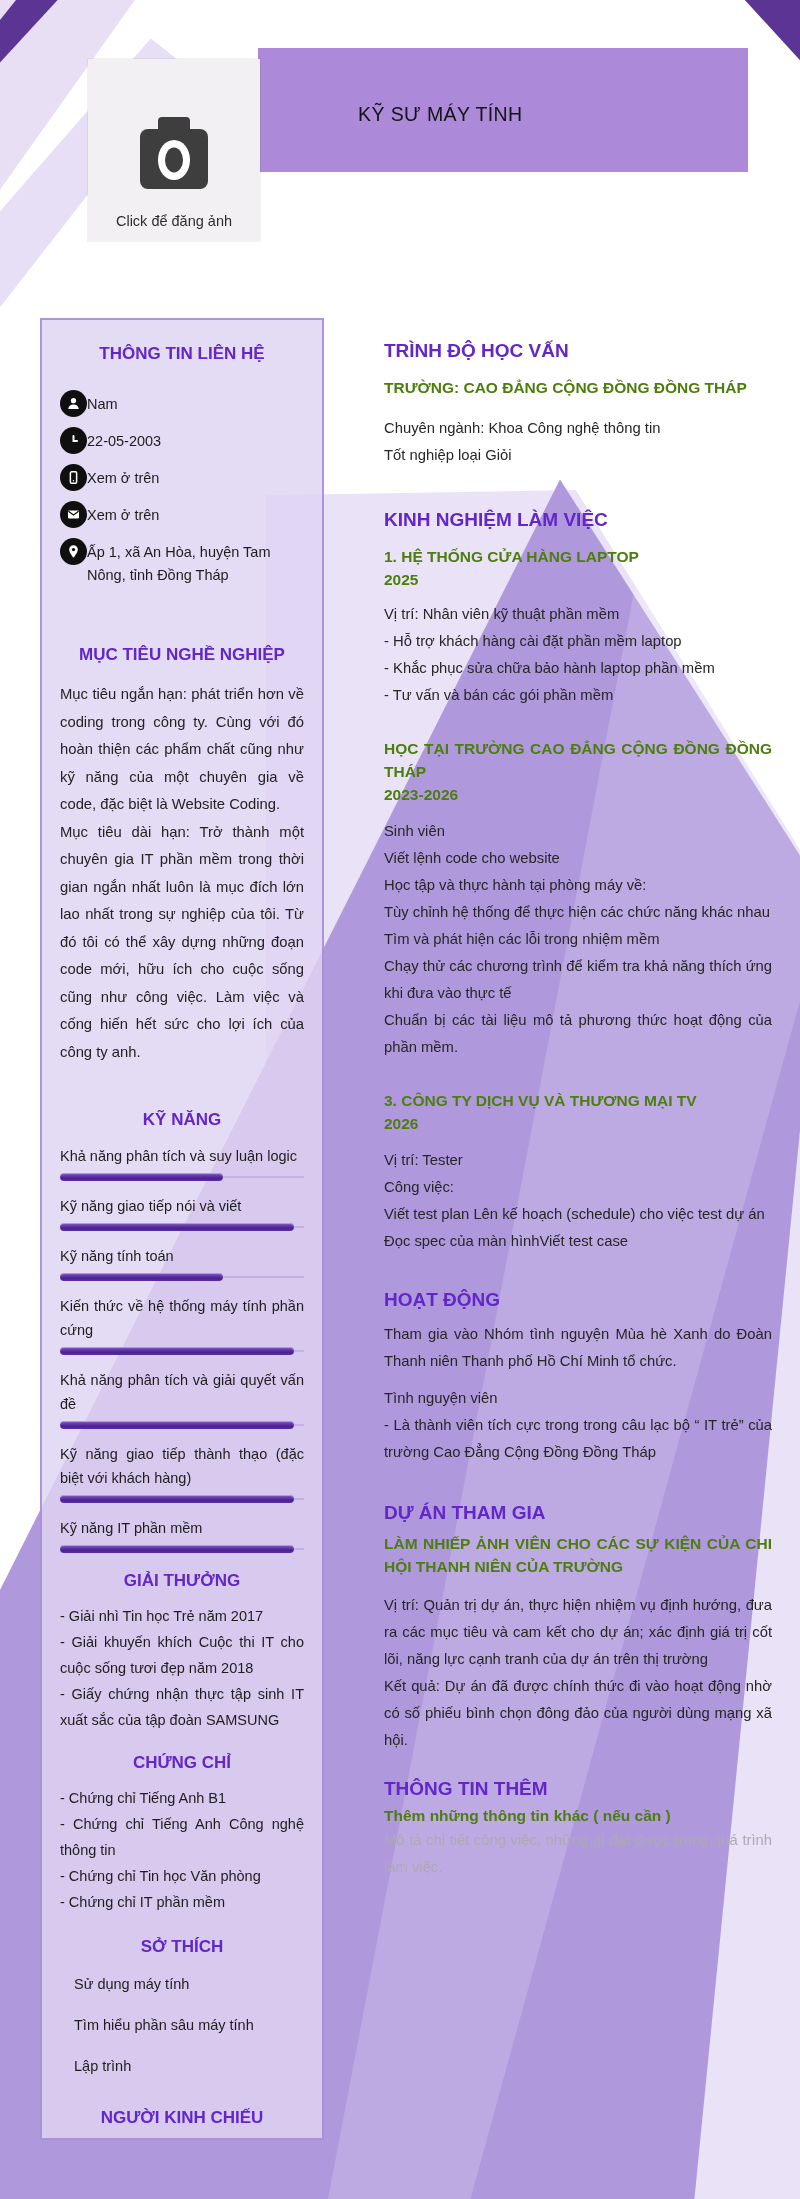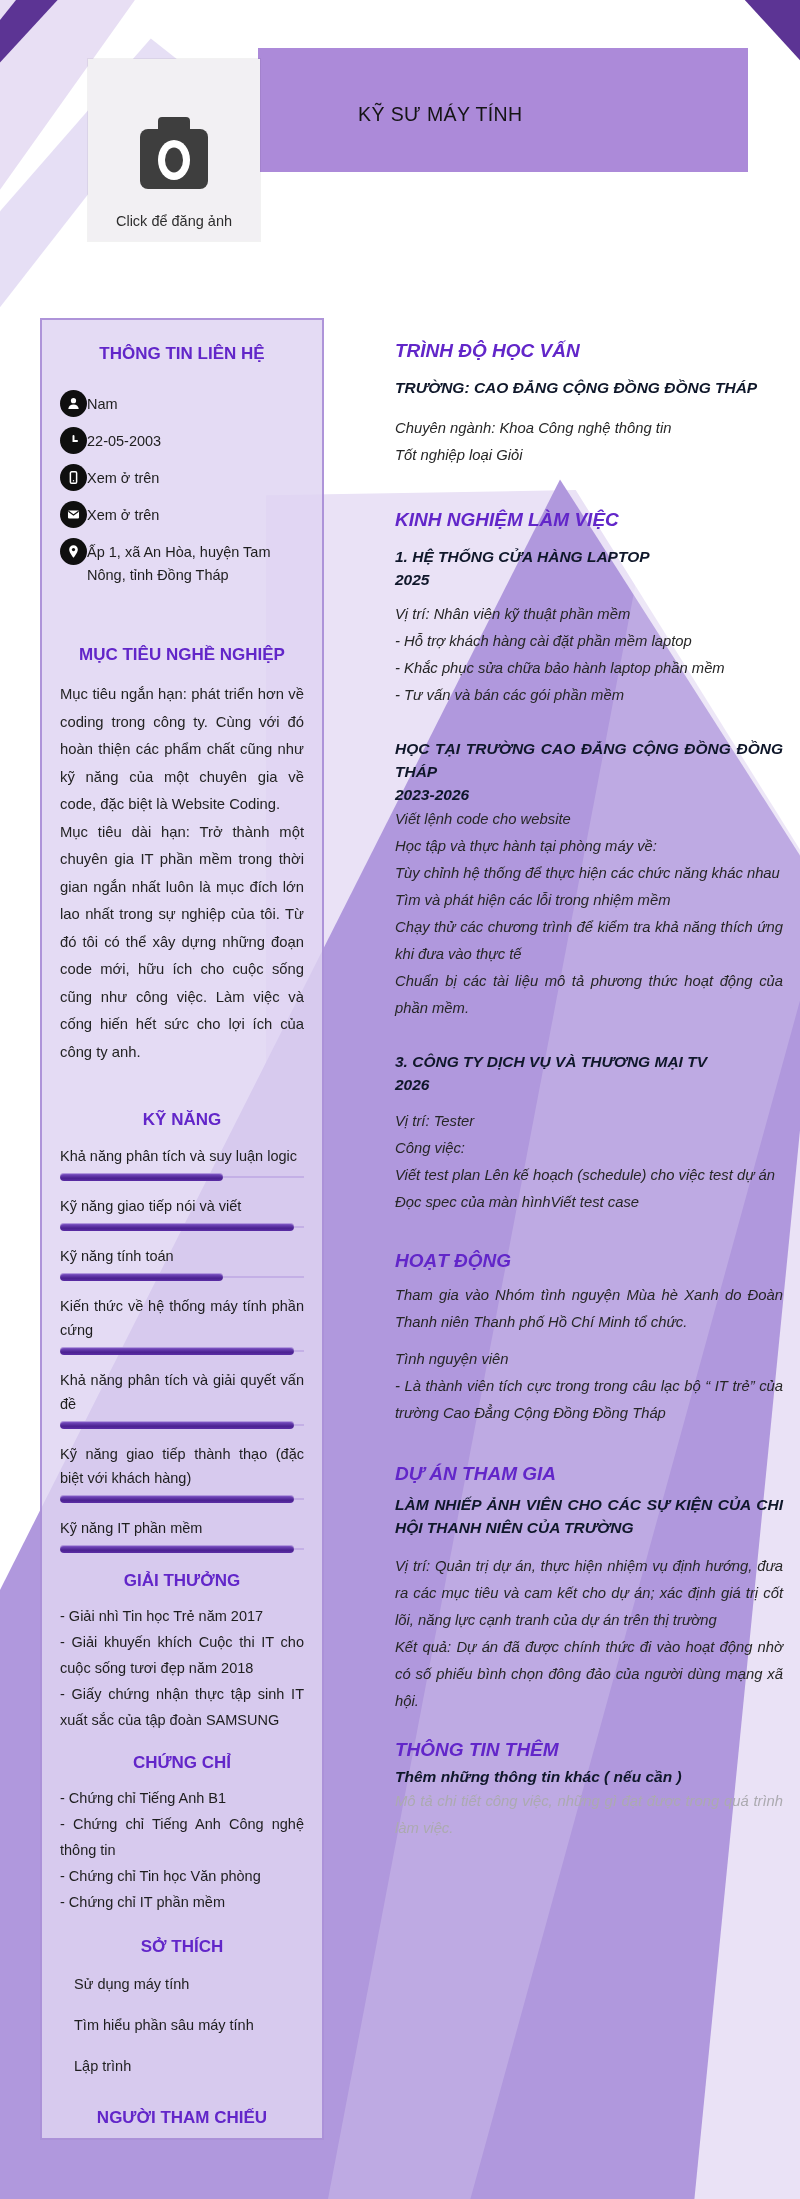--- a/index.html
+++ b/index.html
@@ -56,23 +56,23 @@
     background:linear-gradient(to bottom,#8258cc 0%,#4a2190 65%,#5b2da5 100%);
     box-shadow:inset 0 1px 1px rgba(255,255,255,.45);}
   .lh-awards{margin-top:18px;margin-bottom:12px;}
   .l-item{font-size:14.5px;line-height:26px;text-align:justify;color:#1e1e1e;margin:0;}
   .lh-certs{margin-top:20px;margin-bottom:12px;}
   .lh-hobby{margin-top:22px;margin-bottom:10px;}
   .hobby-item{font-size:14.5px;line-height:27px;color:#1e1e1e;margin:14px;}
   .lh-ref{margin-top:28px;margin-bottom:22px;}
   .ref-line{font-size:14.5px;line-height:27px;color:#1e1e1e;margin:0;}
   
-  .rcol{position:absolute;left:395px;top:340px;width:388px;z-index:2;font-style:italic;}
+  .rcol{position:absolute;left:384px;top:340px;width:388px;z-index:2;}
   .rh{color:#6226c9;font-weight:bold;font-size:19px;line-height:22px;margin:0;}
-  .rsub{font-weight:bold;font-size:15.5px;color:#0f172a;line-height:23px;text-align:justify;margin:0;}
+  .rsub{font-weight:bold;font-size:15.5px;color:#4d7c0f;line-height:23px;text-align:justify;margin:0;}
   .rline{font-size:14.8px;color:#262626;line-height:27px;text-align:justify;margin:0;}
   .mt14{margin-top:14px;}.mt16{margin-top:16px;}.mt10{margin-top:10px;}
   .mt28{margin-top:28px;}.mt34{margin-top:34px;}.mt36{margin-top:36px;}
   .mt40{margin-top:40px;}.mt24{margin-top:24px;}.mt12{margin-top:12px;}
   .mt8{margin-top:8px;}.mt4{margin-top:4px;}
   .placeholder{color:#acaab0;}
 </style>
 </head>
 <body>
 
@@ -211,21 +211,21 @@
   <p class="l-item">- Chứng chỉ Tiếng Anh B1</p>
   <p class="l-item">- Chứng chỉ Tiếng Anh Công nghệ thông tin</p>
   <p class="l-item">- Chứng chỉ Tin học Văn phòng</p>
   <p class="l-item">- Chứng chỉ IT phần mềm</p>
 
   <div class="lh lh-hobby">SỞ THÍCH</div>
   <p class="hobby-item">Sử dụng máy tính</p>
   <p class="hobby-item">Tìm hiểu phần sâu máy tính</p>
   <p class="hobby-item">Lập trình</p>
 
-  <div class="lh lh-ref">NGƯỜI THAM CHIẾU</div>
+  <div class="lh lh-ref">NGƯỜI KINH CHIẾU</div>
   <p class="ref-line">Bà Nguyễn Hồng B</p>
 
 </div>
 
 <div class="rcol">
 
   <div class="rh">TRÌNH ĐỘ HỌC VẤN</div>
   <p class="rsub mt14">TRƯỜNG: CAO ĐẲNG CỘNG ĐỒNG ĐỒNG THÁP</p>
   <p class="rline mt16">Chuyên ngành: Khoa Công nghệ thông tin</p>
   <p class="rline">Tốt nghiệp loại Giỏi</p>
@@ -237,20 +237,21 @@
     <p class="rsub">2025</p>
     <p class="rline mt10">Vị trí: Nhân viên kỹ thuật phần mềm</p>
     <p class="rline">- Hỗ trợ khách hàng cài đặt phần mềm laptop</p>
     <p class="rline">- Khắc phục sửa chữa bảo hành laptop phần mềm</p>
     <p class="rline">- Tư vấn và bán các gói phần mềm</p>
   </div>
 
   <div>
     <p class="rsub mt28">HỌC TẠI TRƯỜNG CAO ĐẲNG CỘNG ĐỒNG ĐỒNG THÁP</p>
     <p class="rsub">2023-2026</p>
+    <p class="rline mt12">Sinh viên</p>
     <p class="rline">Viết lệnh code cho website</p>
     <p class="rline">Học tập và thực hành tại phòng máy về:</p>
     <p class="rline">Tùy chỉnh hệ thống để thực hiện các chức năng khác nhau</p>
     <p class="rline">Tìm và phát hiện các lỗi trong nhiệm mềm</p>
     <p class="rline">Chạy thử các chương trình để kiểm tra khả năng thích ứng khi đưa vào thực tế</p>
     <p class="rline">Chuẩn bị các tài liệu mô tả phương thức hoạt động của phần mềm.</p>
   </div>
 
   <div>
     <p class="rsub mt28">3. CÔNG TY DỊCH VỤ VÀ THƯƠNG MẠI TV</p>

